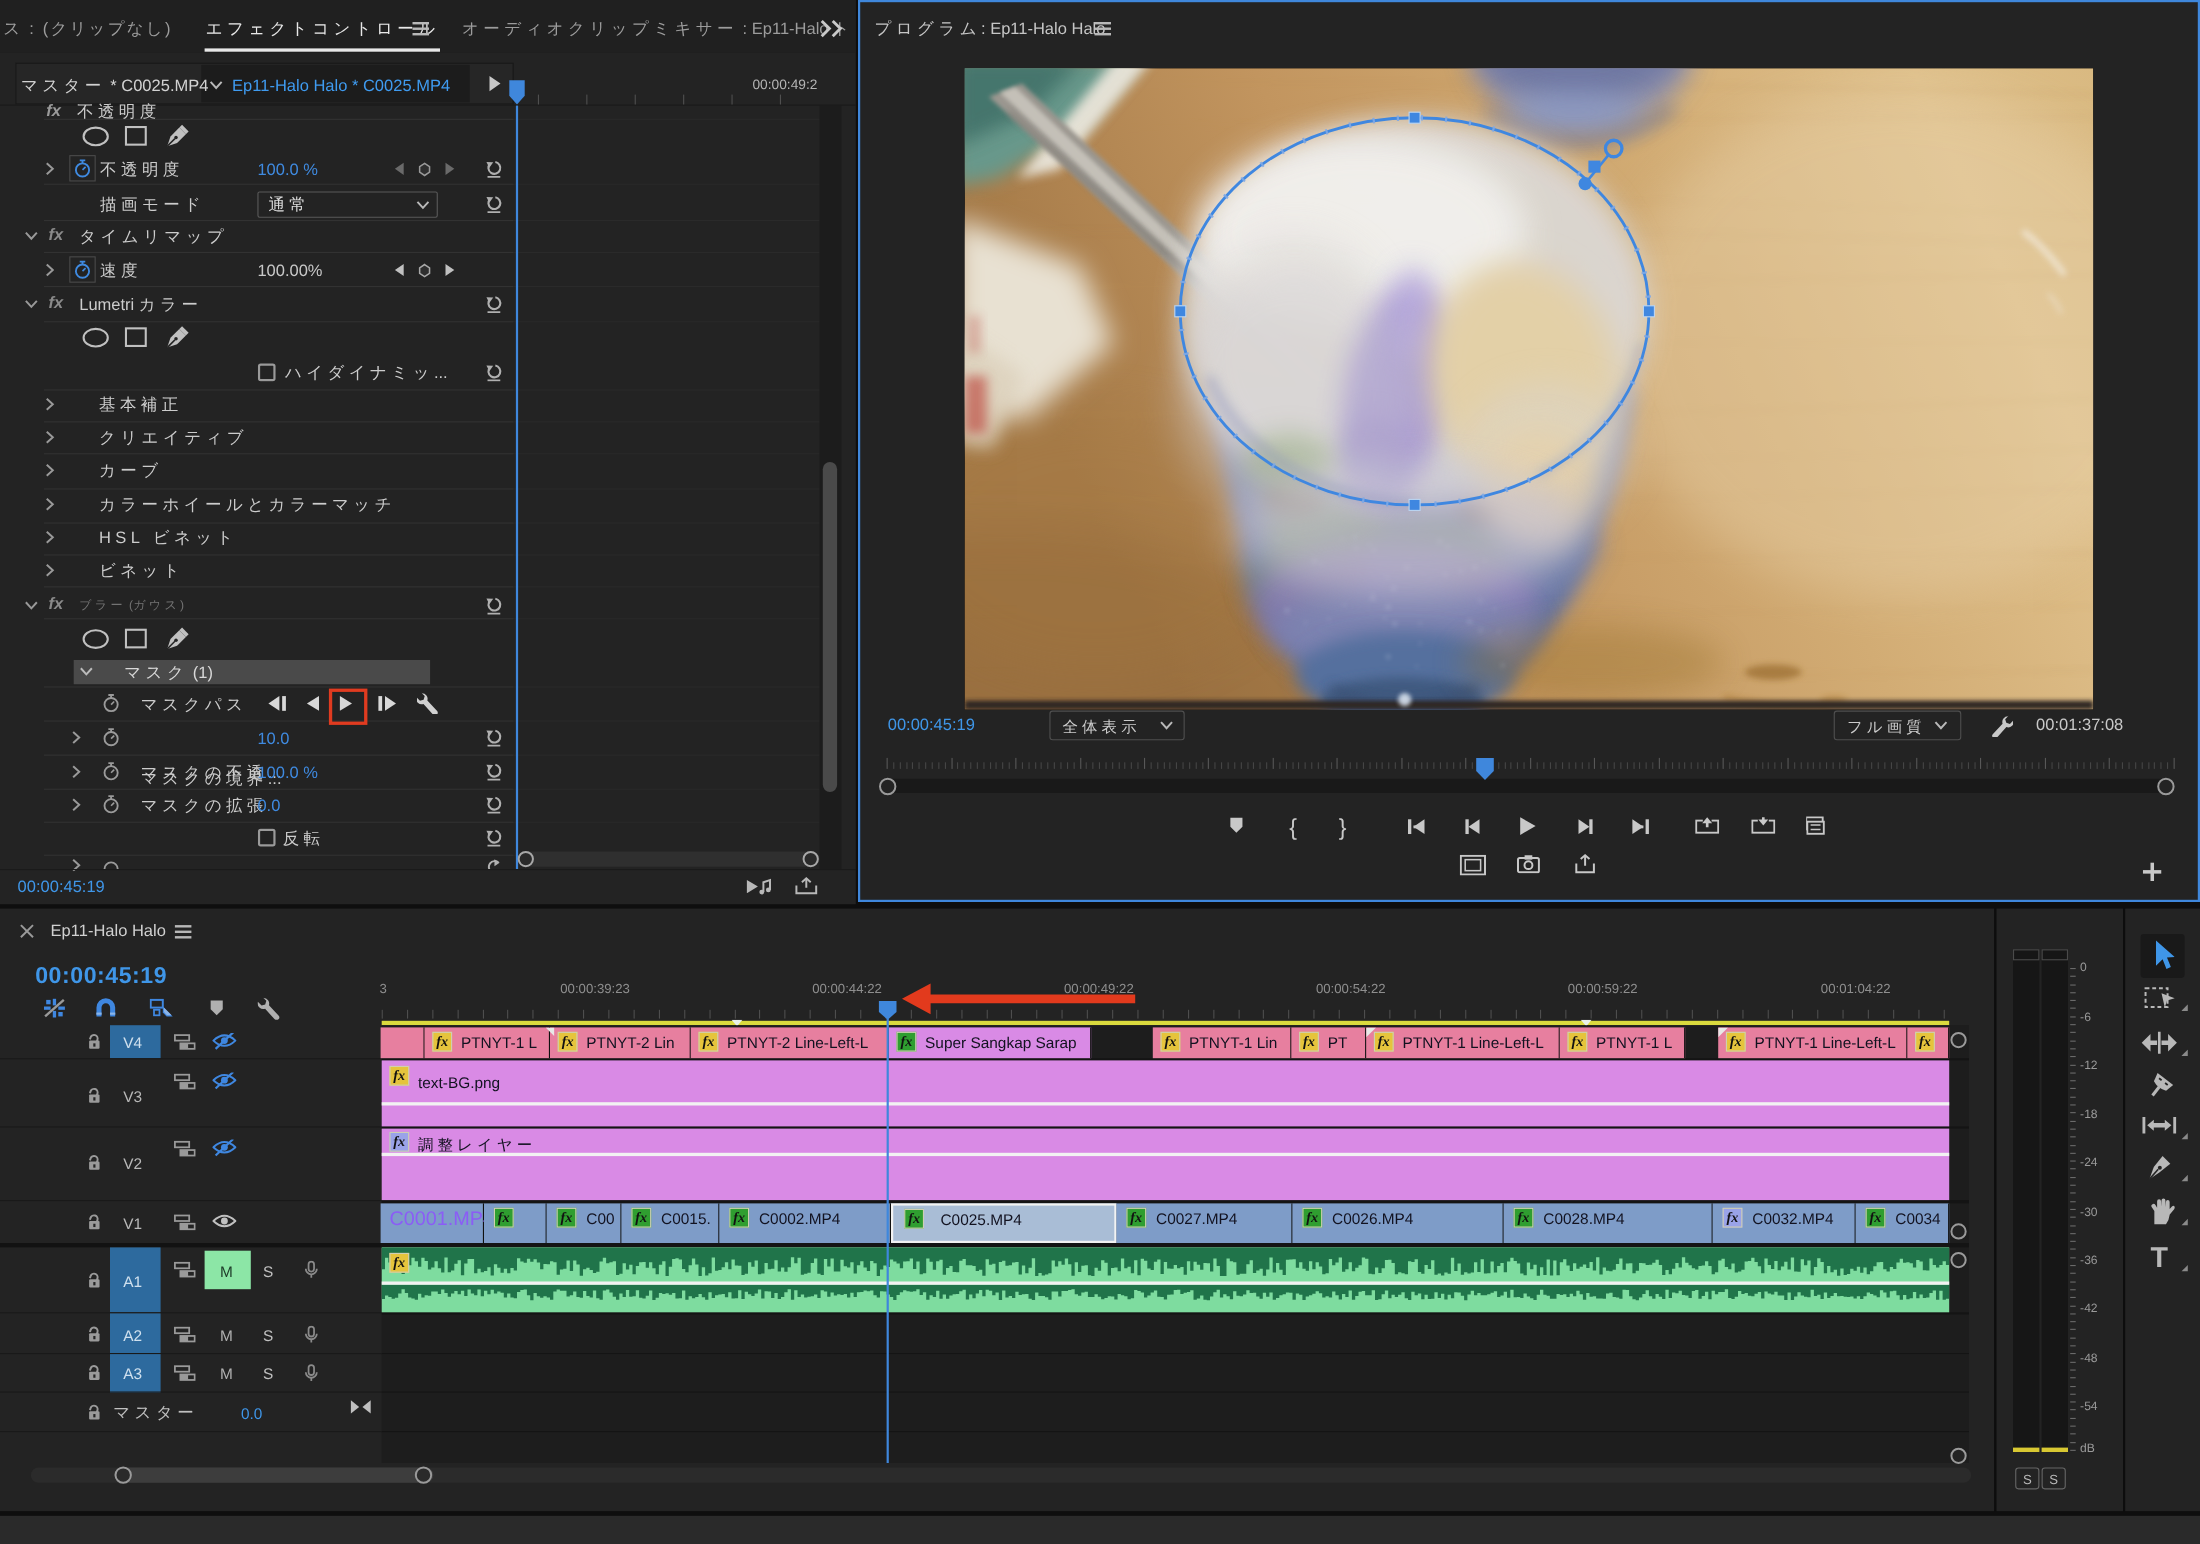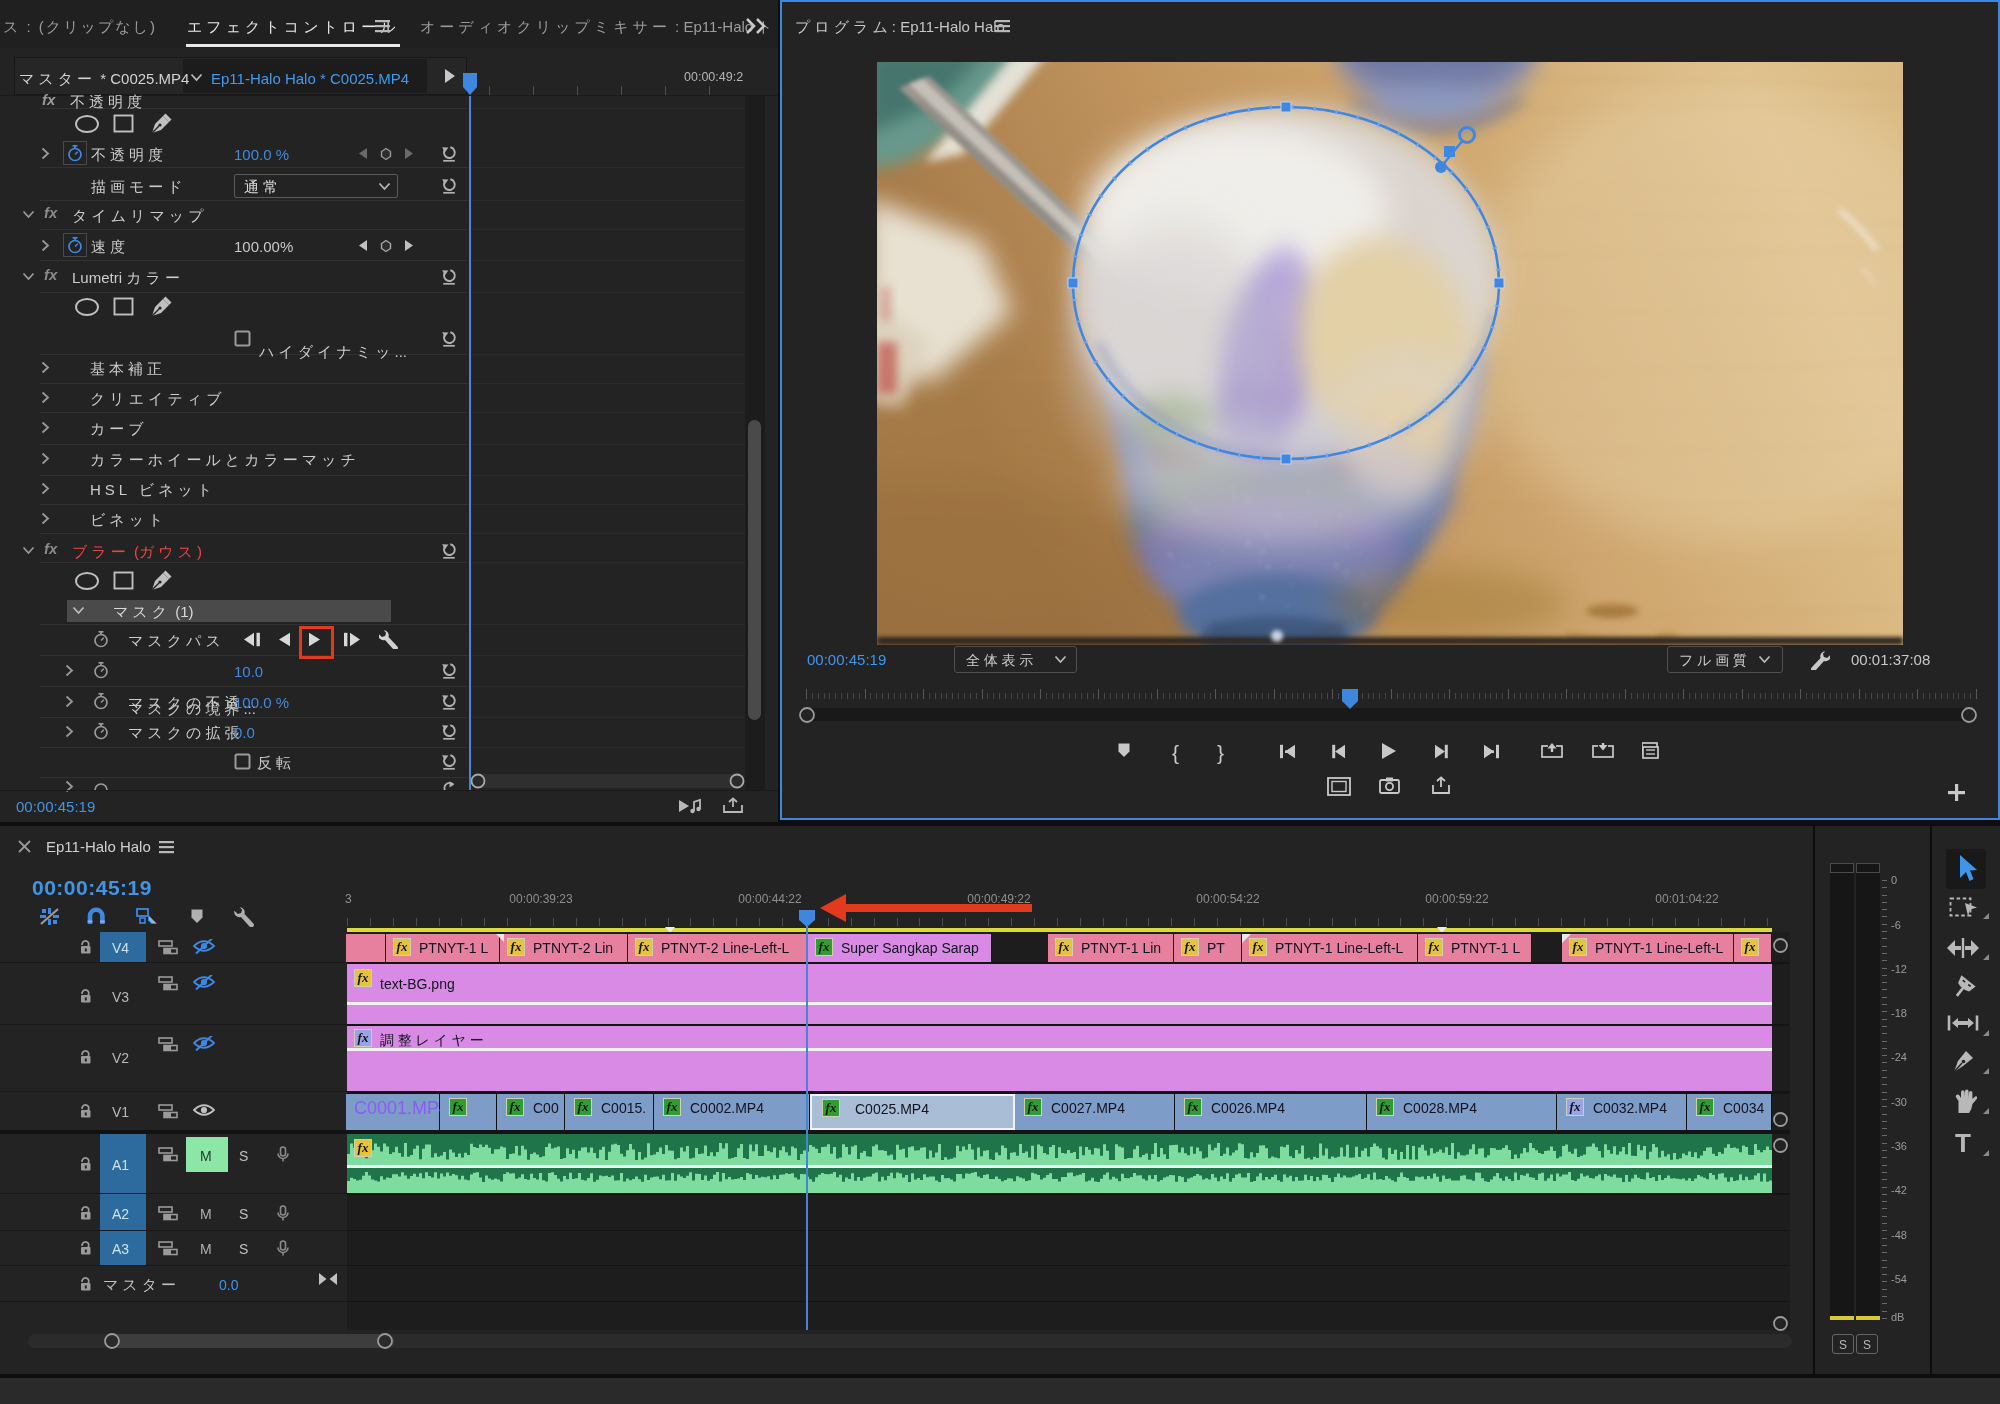--- a/index.html
+++ b/index.html
@@ -184,21 +184,21 @@
     </svg>
 <svg class="ab" style="left:150px;top:296px;" width="24" height="22" viewBox="0 0 24 22">
       <path d="M2,20 L5,11 L13,3 L19,9 L11,17 Z" fill="#c0c0c0"></path>
       <line x1="2" y1="20" x2="9" y2="13" stroke="#232323" stroke-width="1.4"></line>
       <circle cx="10" cy="12" r="1.6" fill="#232323"></circle>
       <path d="M13,3 l2.5,-2.5 6,6 L19,9" fill="#c0c0c0"></path>
     </svg>
 <svg class="ab" style="left:234px;top:330px;" width="17" height="17" viewBox="0 0 17 17">
       <rect x="1.5" y="1.5" width="14" height="14" rx="1.5" fill="none" stroke="#9a9a9a" stroke-width="2"></rect>
     </svg>
-<div class="ab" style="left:259px;top:343px;font-size:15px;color:#cccccc;line-height:17px;white-space:nowrap;"><span class="j">ハイダイナミッ</span>...</div>
+<div class="ab" style="left:259px;top:331px;font-size:15px;color:#cccccc;line-height:17px;white-space:nowrap;"><span class="j">ハイダイナミッ</span>...</div>
 <svg class="ab" style="left:441px;top:331px;" width="16" height="16" viewBox="0 0 16 16">
       <path d="M4.6,2.8 A5.4,5.4 0 1 0 9.3,1.3" fill="none" stroke="#b0b0b0" stroke-width="1.9"></path>
       <polygon points="1.2,1.2 7.4,1.4 3.8,6.4" fill="#b0b0b0"></polygon>
       <line x1="2.2" y1="14.8" x2="13.8" y2="14.8" stroke="#b0b0b0" stroke-width="1.7"></line>
     </svg>
 <svg class="ab" style="left:41px;top:361px;" width="9" height="14" viewBox="0 0 9 14">
       <polyline points="1.5,1.5 7,6.5 1.5,11.5" fill="none" stroke="#999999" stroke-width="1.8"></polyline>
     </svg>
 <div class="ab" style="left:90px;top:360px;font-size:15px;color:#cccccc;line-height:17px;white-space:nowrap;"><span class="j">基本補正</span></div>
 <svg class="ab" style="left:41px;top:391px;" width="9" height="14" viewBox="0 0 9 14">
@@ -220,21 +220,21 @@
 <svg class="ab" style="left:41px;top:512px;" width="9" height="14" viewBox="0 0 9 14">
       <polyline points="1.5,1.5 7,6.5 1.5,11.5" fill="none" stroke="#999999" stroke-width="1.8"></polyline>
     </svg>
 <div class="ab" style="left:90px;top:511px;font-size:15px;color:#cccccc;line-height:17px;white-space:nowrap;"><span class="j">ビネット</span></div>
 <svg class="ab" style="left:22px;top:546px;" width="13" height="9" viewBox="0 0 13 9">
       <polyline points="1.5,1.5 6.5,7 11.5,1.5" fill="none" stroke="#999999" stroke-width="1.8"></polyline>
     </svg>
 <svg class="ab" style="left:44px;top:542px;" width="30" height="16" viewBox="0 0 30 16">
       <text x="0" y="12" font-family="Liberation Sans" font-style="italic" font-weight="bold" font-size="15" fill="#8a8a8a">fx</text>
     </svg>
-<div class="ab" style="left:72px;top:543px;font-size:15px;color:#ef4444;line-height:17px;white-space:nowrap;"><span class="j">ブラー</span> (<span class="j">ガウス</span>)</div>
+<div class="ab" style="left:72px;top:543px;font-size:11px;color:#737373;line-height:17px;white-space:nowrap;"><span class="j">ブラー</span> (<span class="j">ガウス</span>)</div>
 <svg class="ab" style="left:441px;top:543px;" width="16" height="16" viewBox="0 0 16 16">
       <path d="M4.6,2.8 A5.4,5.4 0 1 0 9.3,1.3" fill="none" stroke="#b0b0b0" stroke-width="1.9"></path>
       <polygon points="1.2,1.2 7.4,1.4 3.8,6.4" fill="#b0b0b0"></polygon>
       <line x1="2.2" y1="14.8" x2="13.8" y2="14.8" stroke="#b0b0b0" stroke-width="1.7"></line>
     </svg>
 <svg class="ab" style="left:74px;top:571px;" width="26" height="20" viewBox="0 0 26 20">
       <ellipse cx="13" cy="10" rx="11" ry="8" fill="none" stroke="#c0c0c0" stroke-width="1.9"></ellipse>
     </svg>
 <svg class="ab" style="left:113px;top:571px;" width="22" height="20" viewBox="0 0 22 20">
       <rect x="1.5" y="1.5" width="18" height="16" fill="none" stroke="#c0c0c0" stroke-width="1.9"></rect>

